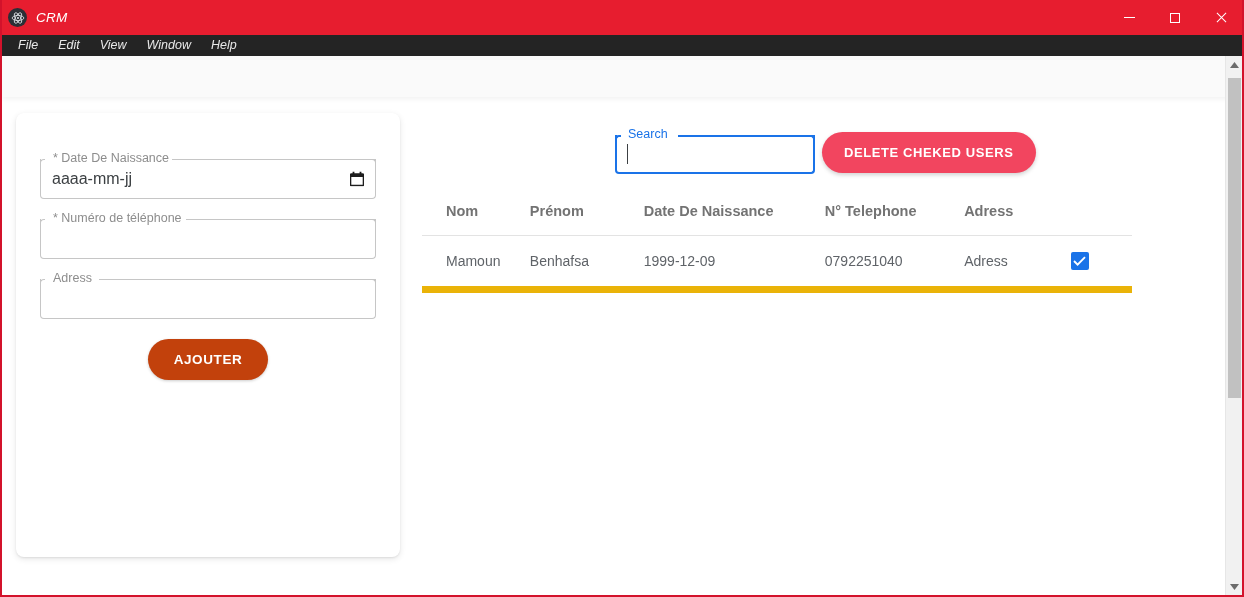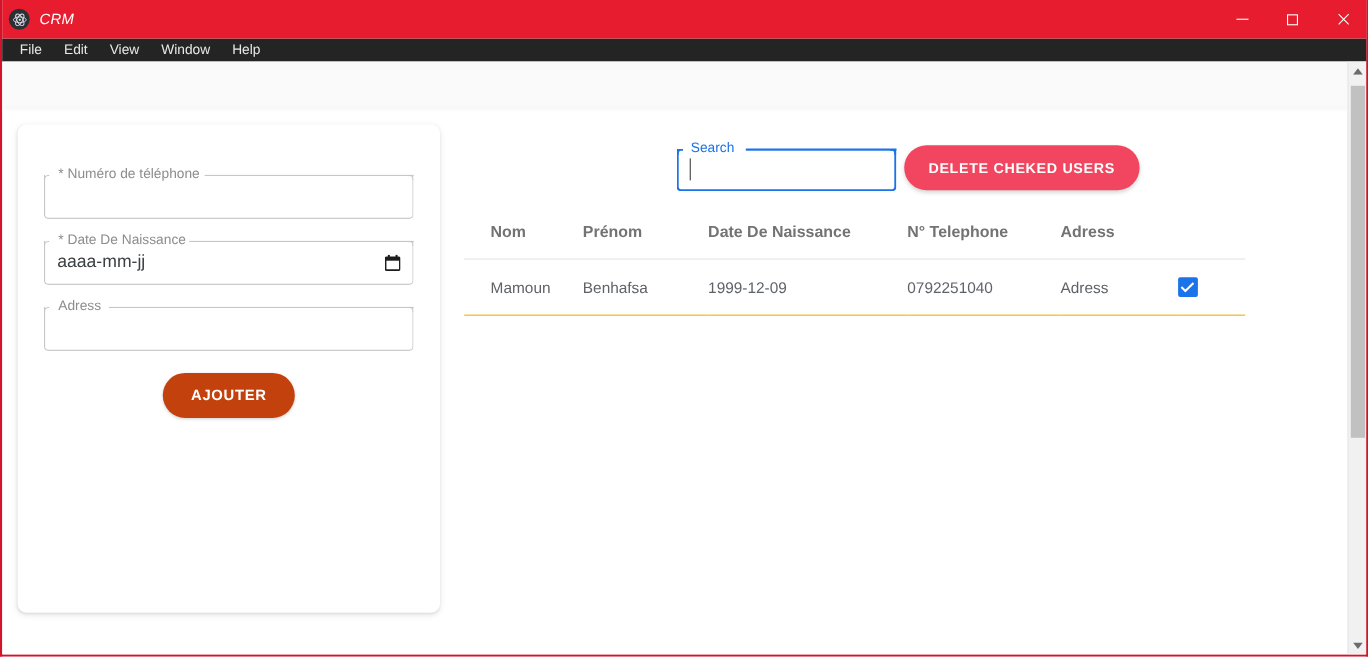--- a/index.html
+++ b/index.html
@@ -52,20 +52,21 @@
   .win-max .sq { width: 10px; height: 10px; border: 1px solid #fff; display: block; }
 
   
   .menubar {
     height: 21px;
     background: #242424;
     display: flex; align-items: center;
     padding-left: 8px;
     gap: 0px;
     margin: 0 -2px;
+    font-style: italic;
   }
   .menu-item {
     color: #e8e8e8;
     font-size: 12.5px;
     padding: 0 10px;
     line-height: 21px;
     cursor: default;
   }
 
   
@@ -224,21 +225,21 @@
     font-size: 14.5px;
     font-weight: bold;
     color: #737373;
     padding: 6px 0 16px 0;
     border-bottom: 1px solid #e3e3e3;
   }
   .data-table td {
     font-size: 14px;
     color: #5f6368;
     padding: 16px 0;
-    border-bottom: 1px solid #eab308;
+    border-bottom: 7px solid #eab308;
   }
   .col-nom { width: 106px; padding-left: 24px !important; }
   .col-prenom { width: 112px; }
   .col-date { width: 178px; }
   .col-tel { width: 137px; }
   .col-adress { width: 105px; }
   .col-check { width: 60px; }
   .row-checkbox {
     width: 18px; height: 18px;
     background: #1a73e8;
@@ -317,38 +318,38 @@
 
       <div class="form-card">
         <div class="form-inner">
 
 
 
           <div class="mdc-field notched">
             <div class="outline"></div>
             <div class="corner-l"></div>
             <div class="corner-r"></div>
-            <div class="top-line-right" style="width:190px;"></div>
-            <span class="float-label">* Numéro de téléphone</span>
-            <input class="mdc-input" type="text" placeholder="" style="">
-          </div>
-
-          <div class="mdc-field notched">
-            <div class="outline"></div>
-            <div class="corner-l"></div>
-            <div class="corner-r"></div>
             <div class="top-line-right" style="width:206px;"></div>
             <span class="float-label">* Date De Naissance</span>
             <span class="date-value">aaaa-mm-jj</span>
             <svg class="cal-icon" viewBox="0 0 14 15">
               <rect x="0.5" y="2.5" width="13" height="11.5" rx="1" fill="none" stroke="#1d1d1d" stroke-width="1.6"></rect>
               <rect x="0.5" y="2.5" width="13" height="3" fill="#1d1d1d"></rect>
               <rect x="2.6" y="0" width="1.8" height="3.4" fill="#1d1d1d"></rect>
               <rect x="9.6" y="0" width="1.8" height="3.4" fill="#1d1d1d"></rect>
             </svg>
+          </div>
+
+          <div class="mdc-field notched">
+            <div class="outline"></div>
+            <div class="corner-l"></div>
+            <div class="corner-r"></div>
+            <div class="top-line-right" style="width:190px;"></div>
+            <span class="float-label">* Numéro de téléphone</span>
+            <input class="mdc-input" type="text" placeholder="" style="">
           </div>
 
           <div class="mdc-field notched">
             <div class="outline"></div>
             <div class="corner-l"></div>
             <div class="corner-r"></div>
             <div class="top-line-right" style="width:277px;"></div>
             <span class="float-label">Adress</span>
             <input class="mdc-input" type="text" placeholder="" style="">
           </div>

